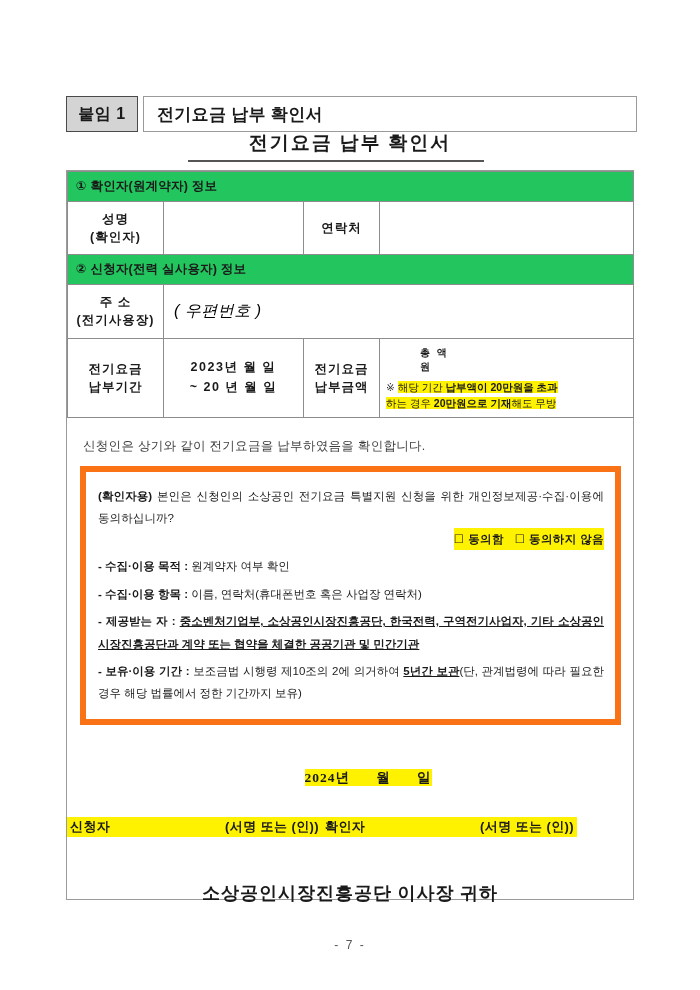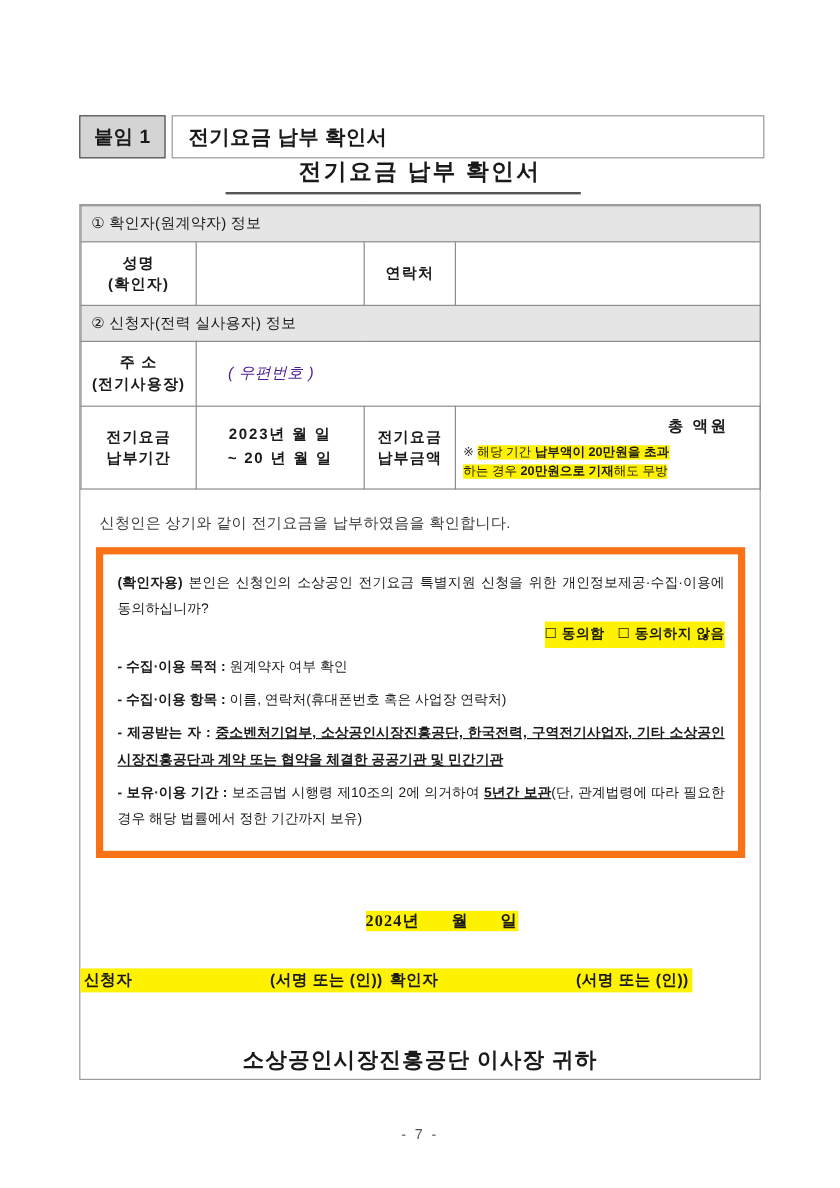--- a/index.html
+++ b/index.html
@@ -96,62 +96,62 @@
     border-collapse: collapse;
     table-layout: fixed;
   }
   table.form td {
     border: 1px solid #8d8d8d;
     font-size: 12.5px;
     padding: 0;
     vertical-align: middle;
   }
   .sec-head {
-    background: #e5e5e5;
-    font-weight: normal;
+    background: #22c55e;
+    font-weight: bold;
     font-size: 12.5px;
     padding: 6px 0 6px 8px !important;
     letter-spacing: 0.2px;
   }
   .lbl {
     background: #ffffff;
     text-align: center;
     font-weight: bold;
     line-height: 1.45;
     padding: 8px 2px !important;
     letter-spacing: 1px;
   }
   .val {
     background: #ffffff;
     padding: 8px 10px !important;
   }
   .zip {
-    color: #4c1d95;
+    color: #000000;
     font-style: italic;
-    font-size: 13px;
+    font-size: 16px;
     letter-spacing: 0.5px;
-    margin-left: 16px;
   }
   .period-cell {
     text-align: center;
     font-weight: bold;
     line-height: 1.55;
     letter-spacing: 1.5px;
     padding: 8px 4px !important;
   }
   .amount-cell {
     padding: 6px 8px 6px 6px !important;
   }
   .amount-top {
     display: flex;
-    justify-content: flex-end;
-    font-weight: bold;
-    font-size: 13px;
+    justify-content: space-between;
+    font-weight: bold;
+    font-size: 10px;
     letter-spacing: 2px;
     padding: 1px 18px 5px 34px;
+    flex-direction: column;
   }
   .amount-note {
     font-size: 10.5px;
     line-height: 1.55;
     text-align: left;
   }
   .amount-note .star { color: #333; }
   .hl { background: #fff200; }
   .b { font-weight: bold; }
 

